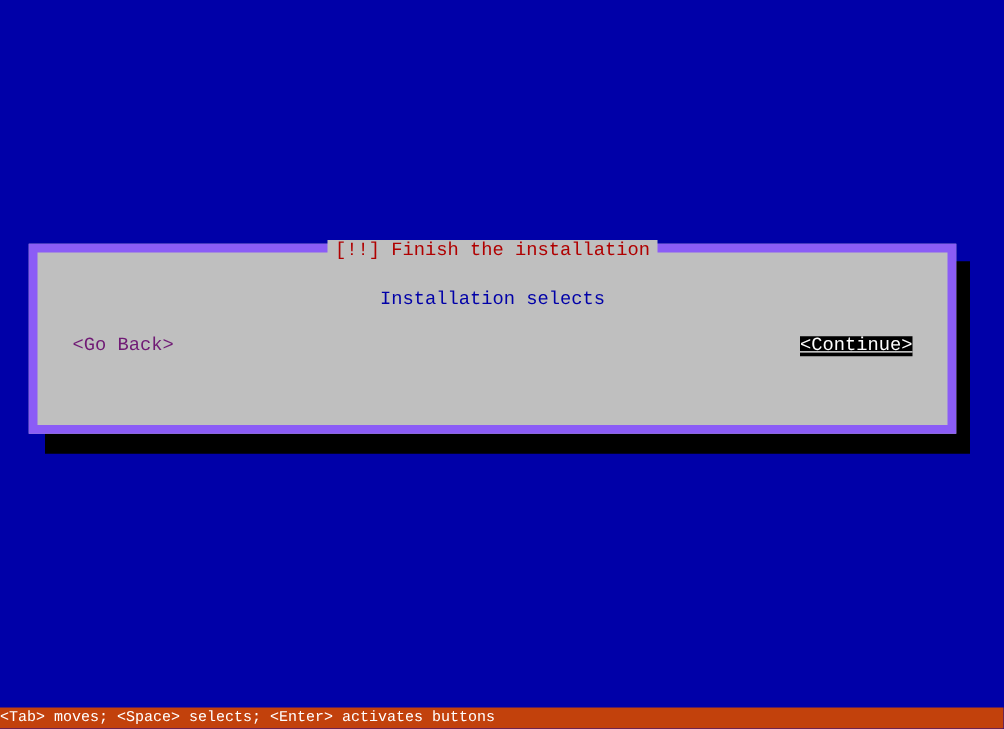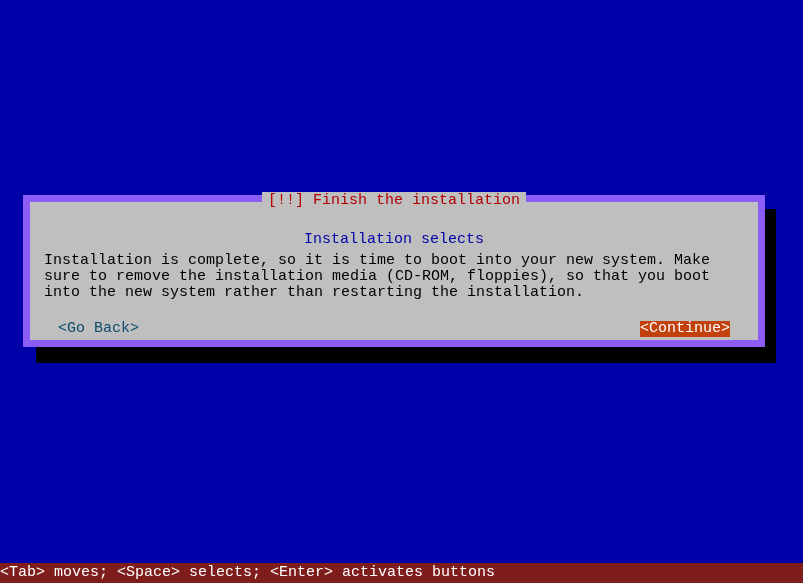--- a/index.html
+++ b/index.html
@@ -60,49 +60,49 @@
       white-space: pre-wrap;
       line-height: 16px;
     }
     .button-row {
       display: flex;
       justify-content: space-between;
       margin-top: 20px;
       padding: 0 14px;
     }
     .btn-back {
-      color: #0c4a6e;
+      color: #701a75;
     }
     .btn-continue {
-      background: #c2410c;
+      background: #000000;
       color: #ffffff;
+      text-decoration: underline;
     }
     .help-bar {
       position: absolute;
       left: 0;
       bottom: 0;
       width: 100%;
-      background: #7f1d1d;
+      background: #c2410c;
       color: #ffffff;
       padding: 2px 0;
-      font-size: 15px;
+      font-size: 12px;
     }
   </style>
 </head>
 <body>
 
 <div class="dialog-shadow"></div>
 
 <div class="dialog">
   <div class="dialog-title">
     <span>[!!] Finish the installation</span>
   </div>
   <div class="dialog-content">
     <div class="subtitle">Installation selects</div>
-    <div class="body-text">Installation is complete, so it is time to boot into your new system. Make sure to remove the installation media (CD-ROM, floppies), so that you boot into the new system rather than restarting the installation.</div>
     <div class="button-row">
       <span class="btn-back">&lt;Go Back&gt;</span>
       <span class="btn-continue">&lt;Continue&gt;</span>
     </div>
   </div>
 </div>
 
 <div class="help-bar">&lt;Tab&gt; moves; &lt;Space&gt; selects; &lt;Enter&gt; activates buttons</div>
 
 </body></html>

